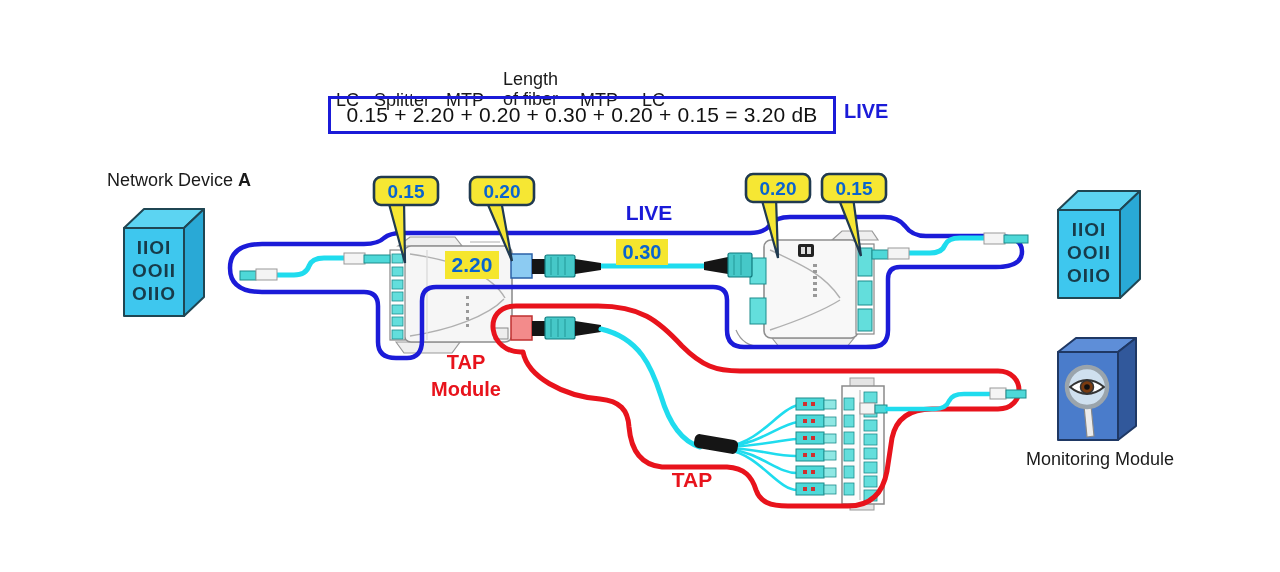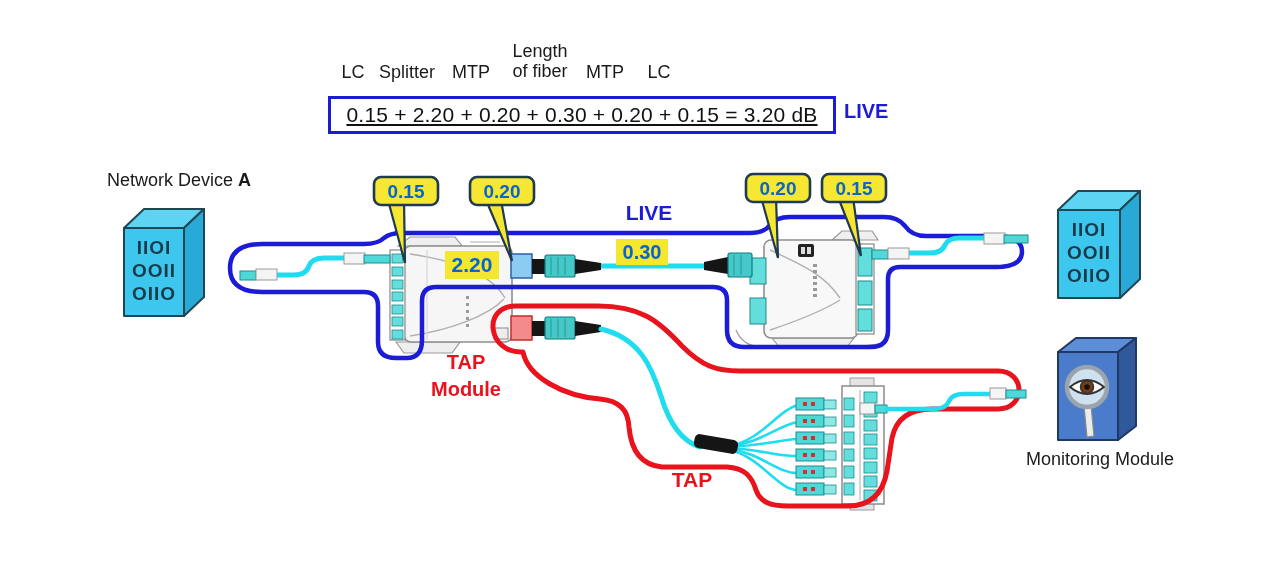--- a/index.html
+++ b/index.html
@@ -1,22 +1,22 @@
 <!DOCTYPE html>
 <html><head>
 <meta charset="utf-8">
 <style>
   html,body{margin:0;padding:0;background:#fff;}
   .canvas{position:relative;width:1280px;height:572px;background:#fff;
           font-family:"Liberation Sans",sans-serif;overflow:hidden;}
   .abs{position:absolute;}
-  .hdr-label{font-size:18px;color:#1a1a1a;text-align:center;line-height:20px;}
+  .hdr-label{font-size:18px;color:#1a1a1a;line-height:20px;margin-top:28px;}
   .formula-box{left:328px;top:96px;width:502px;height:32px;border:3px solid #1b1bd8;
                display:flex;align-items:center;justify-content:center;
-               font-size:21px;color:#111;letter-spacing:0.2px;text-decoration:underline;}
+               font-size:21px;color:#111;letter-spacing:0.2px;}
   .live-hdr{left:844px;top:100px;font-size:20px;font-weight:bold;color:#1b1bd8;}
   .dev-label{font-size:18px;color:#1a1a1a;text-align:center;}
   svg text{font-family:"Liberation Sans",sans-serif;}
 </style>
 </head>
 <body>
 
 <div class="canvas">
 
   <div class="abs hdr-label" style="left:336px;top:62px;width:34px;">LC</div>

